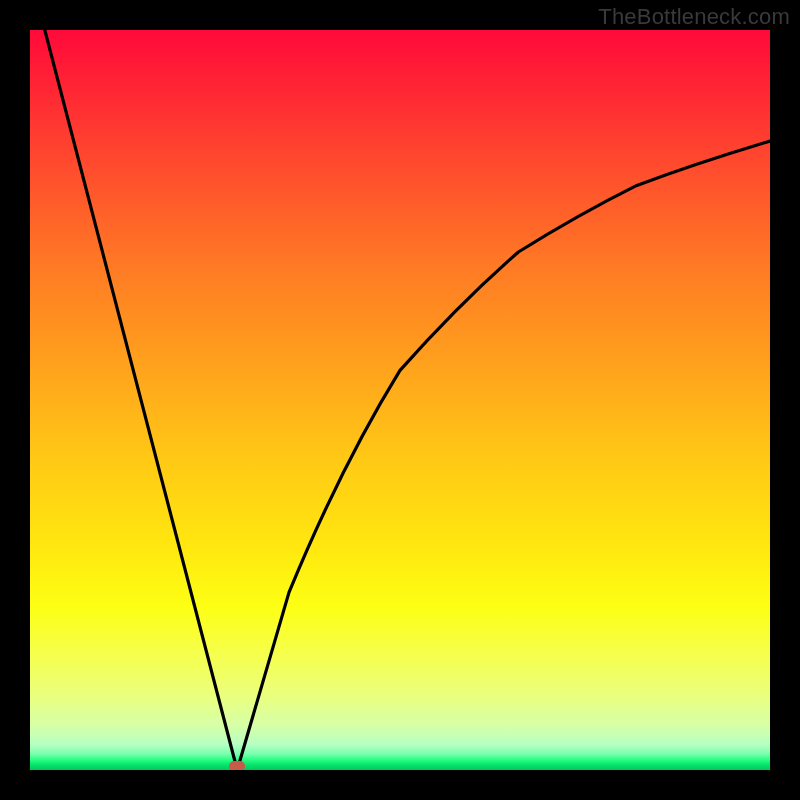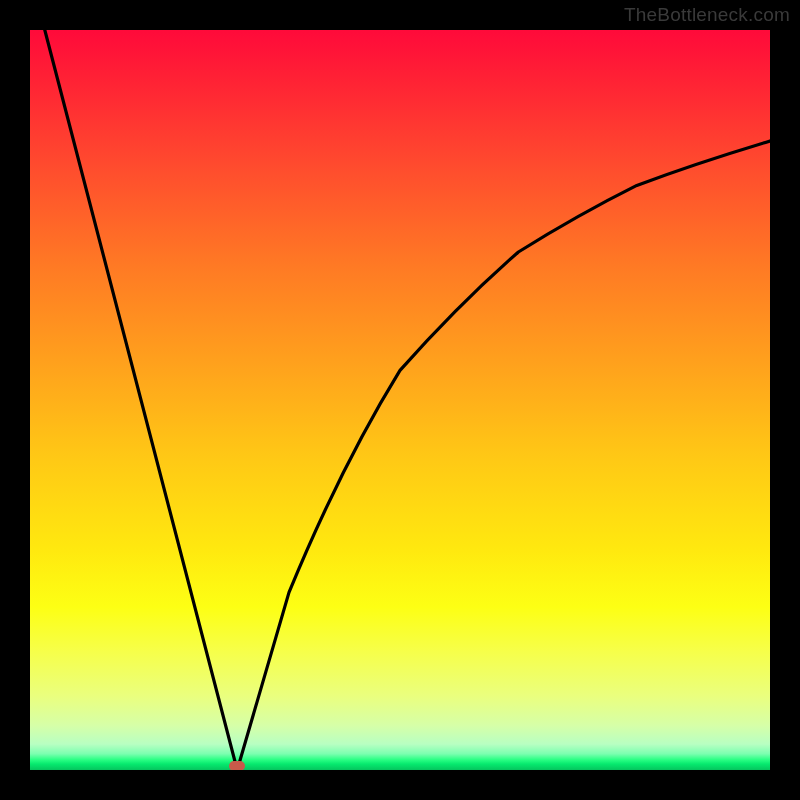--- a/index.html
+++ b/index.html
@@ -61,21 +61,21 @@
     border-radius: 5px;
     background: #c85a4a;
     transform: translate(-50%, -50%);
     pointer-events: none;
   }
   .watermark {
     position: absolute;
     top: 4px;
     right: 10px;
     color: #3a3a3a;
-    font-size: 19px;
+    font-size: 22px;
     letter-spacing: 0.2px;
     pointer-events: none;
     user-select: none;
   }
 </style>
 </head>
 <body>
 
 <div class="frame">
 

